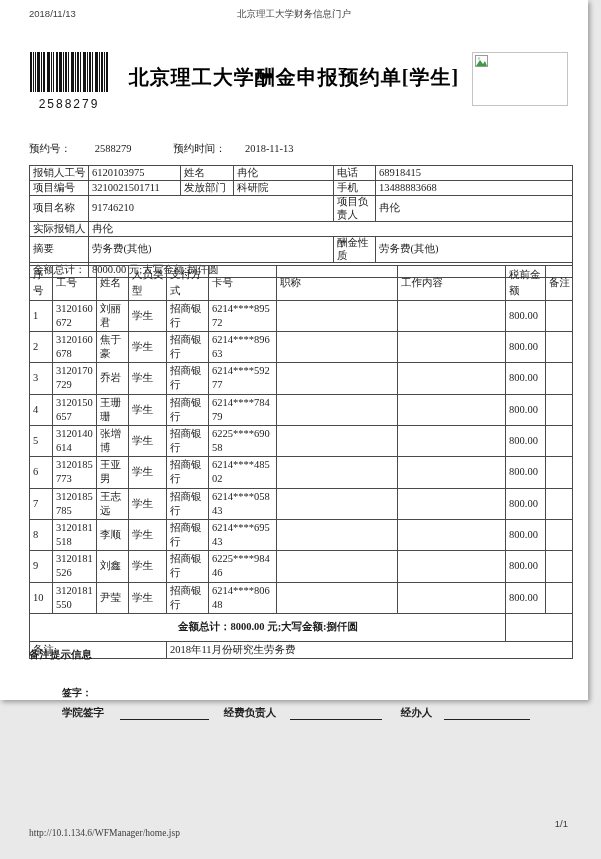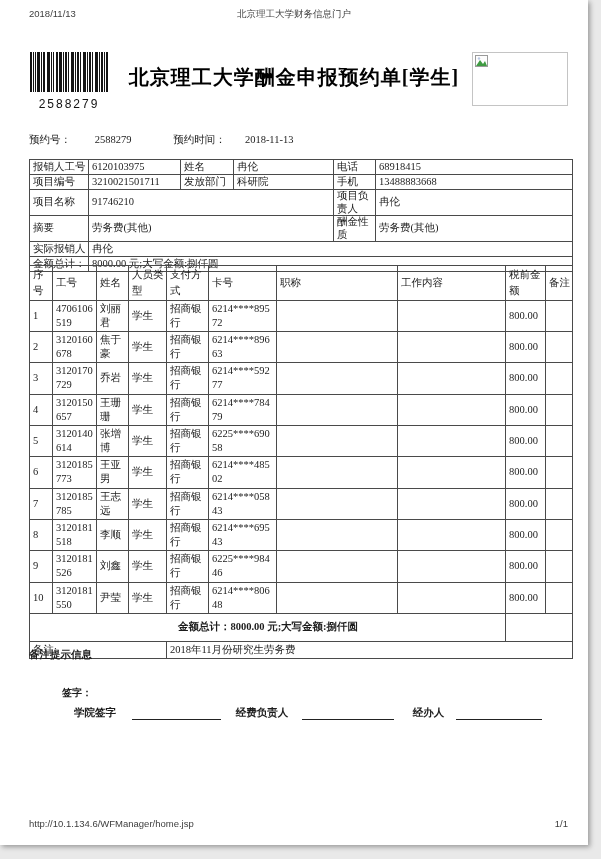--- a/index.html
+++ b/index.html
@@ -1,66 +1,66 @@
 <!DOCTYPE html>
 <html><head>
 <meta charset="utf-8">
 <style>
   * { margin:0; padding:0; box-sizing:border-box; }
   html,body { width:601px; height:859px; background:#e9e9e9; overflow:hidden;
               font-family:"Liberation Serif","DejaVu Serif",serif; color:#1c1c1c; }
-  .page { position:absolute; top:0; left:0; width:588px; height:845px; background:#fff;
+  .page { position:absolute; top:0; left:0; width:588px; height:700px; background:#fff;
           box-shadow:2px 2px 5px rgba(0,0,0,.35); }
 
   
   .print-hf { position:absolute; width:100%; font-family:"Liberation Sans","DejaVu Sans",sans-serif;
               font-size:9.5px; color:#3d3d3d; }
   .print-header { top:8px; }
   .print-header .date { position:absolute; left:29px; top:0; }
   .print-header .portal { width:100%; text-align:center;font-family:Liberation Mono, monospace; }
   .print-footer { top:818px; }
-  .print-footer .url { position:absolute; left:29px; top:0; }
+  .print-footer .url { position:absolute; left:29px; top:10px;font-family:Liberation Serif, serif; }
   .print-footer .pagenum { position:absolute; right:20px; top:0; }
 
   
   .barcode-wrap { position:absolute; left:29px; top:52px; width:80px; text-align:center; }
   .barcode-num { font-family:"Liberation Sans","DejaVu Sans",sans-serif; font-size:12px;
                  letter-spacing:2px; margin-top:1px; color:#111; }
 
   .doc-title { position:absolute; top:64px; left:0; width:100%; text-align:center;
                font-size:20px; font-weight:bold; letter-spacing:1px; color:#000; }
 
   .img-placeholder { position:absolute; left:472px; top:52px; width:96px; height:54px;
                      border:1px solid #c4c4c4; background:#fff; }
   .img-placeholder svg { position:absolute; left:2px; top:2px; }
 
   
-  .resv { position:absolute; left:29px; top:133px; font-size:10.5px; white-space:nowrap; }
+  .resv { position:absolute; left:29px; top:142px; font-size:10.5px; white-space:nowrap; }
   .resv .lab1 { display:inline-block; width:63px; }
   .resv .val1 { display:inline-block; width:76px; }
   .resv .lab2 { display:inline-block; width:69px; }
 
   table { border-collapse:collapse; table-layout:fixed; }
   td, th { border:1px solid #4a4a4a; font-size:10.5px; font-weight:normal;
            text-align:left; vertical-align:middle; overflow:hidden; }
 
   
-  .info-table { position:absolute; left:29px; top:159px; width:543px;border-radius:29px; }
+  .info-table { position:absolute; left:29px; top:165px; width:543px;border-radius:29px; }
   .info-table td { height:15px; padding:0 0 0 3px; line-height:1.2; }
 
   
   .main-table { position:absolute; left:29px; top:265px; width:543px;padding-left:16px; }
   .main-table th { padding:1px 2px 1px 3px; line-height:1.5; height:30px; }
   .main-table td { padding:1px 2px 1px 3px; line-height:1.35; height:28px; word-break:break-all; }
   .main-table .totals-cell { text-align:center; font-weight:bold; height:17px; }
   .main-table .remark-row td { height:17px; }
 
   .hint { position:absolute; left:29px; top:648px; font-size:10.5px; font-weight:bold; }
   .sign-label { position:absolute; left:62px; top:686px; font-size:10px; font-weight:bold; }
-  .sign-row { position:absolute; left:62px; top:706px; font-size:10.5px; font-weight:bold; white-space:nowrap;margin-left:12px; }
+  .sign-row { position:absolute; left:62px; top:706px; font-size:10.5px; font-weight:bold; white-space:nowrap; }
   .sign-row .uline { display:inline-block; border-bottom:1px solid #222; height:13px; vertical-align:bottom; }
   .u1 { width:89px; margin-left:16px; margin-right:12px; }
   .u2 { width:92px; margin-left:14px; margin-right:16px; }
   .u3 { width:86px; margin-left:12px; }
 </style>
 </head>
 <body>
 
 <div class="page">
 
@@ -147,28 +147,28 @@
       <td>手机</td>
       <td>13488883668</td>
     </tr>
     <tr>
       <td>项目名称</td>
       <td colspan="3">91746210</td>
       <td>项目负责人</td>
       <td>冉伦</td>
     </tr>
     <tr>
+      <td>实际报销人</td>
+      <td colspan="5">冉伦</td>
+    </tr>
+    <tr>
       <td>摘要</td>
       <td colspan="3">劳务费(其他)</td>
       <td>酬金性质</td>
       <td>劳务费(其他)</td>
-    </tr>
-    <tr>
-      <td>实际报销人</td>
-      <td colspan="5">冉伦</td>
     </tr>
     <tr>
       <td>金额总计：</td>
       <td colspan="5">8000.00 元;大写金额:捌仟圆</td>
     </tr>
   </tbody>
     </table>
 
   <table class="main-table">
     <colgroup>
@@ -193,21 +193,21 @@
         <th>卡号</th>
         <th>职称</th>
         <th>工作内容</th>
         <th>税前金额</th>
         <th>备注</th>
       </tr>
     </thead>
     <tbody>
     <tr>
       <td>1</td>
-      <td>4706106519</td>
+      <td>3120160672</td>
       <td>刘丽君</td>
       <td>学生</td>
       <td>招商银行</td>
       <td>6214****89572</td>
       <td></td>
       <td></td>
       <td>800.00</td>
       <td></td>
     </tr>
 

